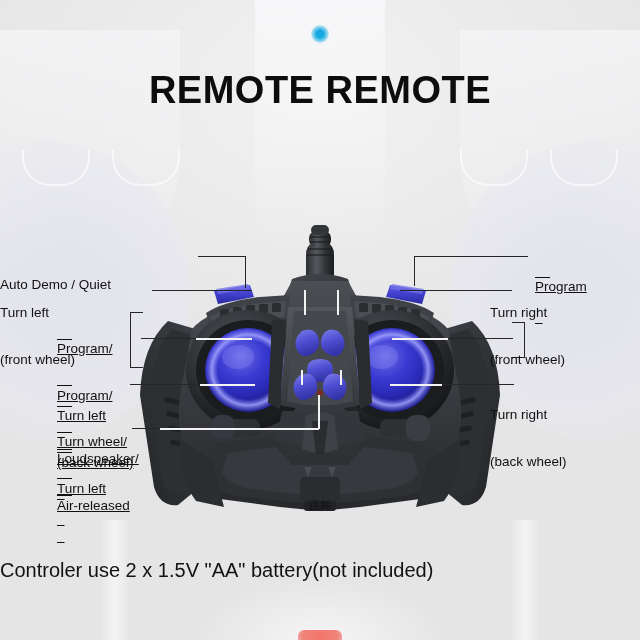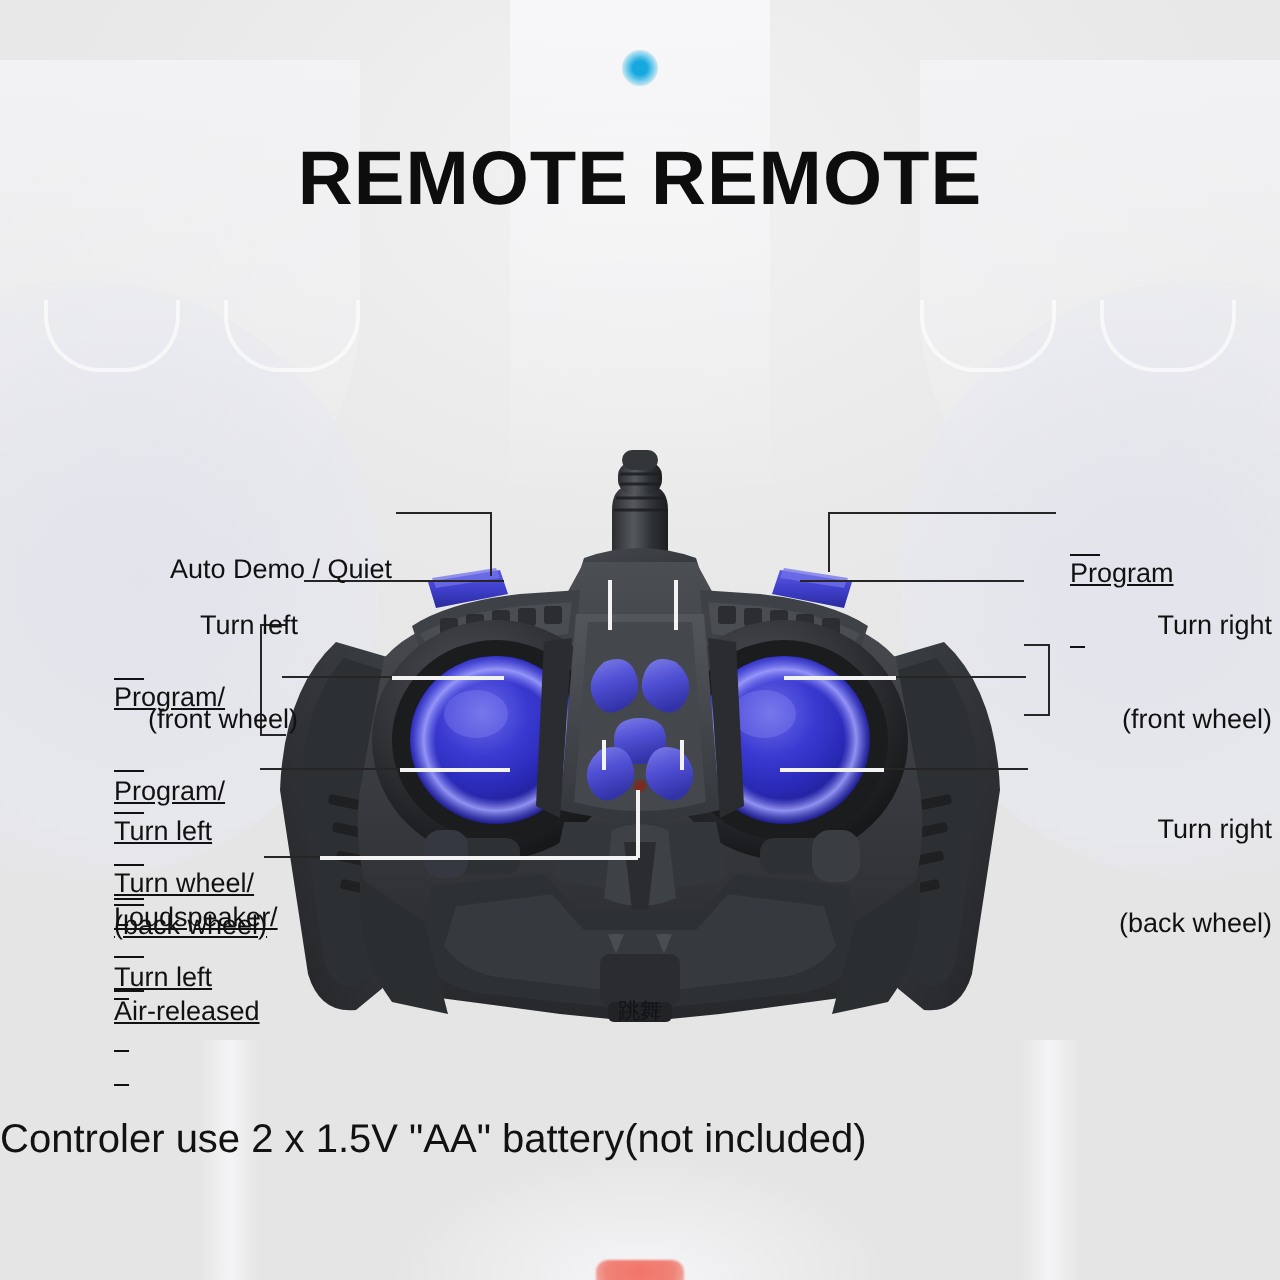--- a/index.html
+++ b/index.html
@@ -57,21 +57,21 @@
   .title{position:absolute;left:0;right:0;top:68px;text-align:center;color:#0d0d0d;
     font-size:38px;font-weight:bold;letter-spacing:.5px;line-height:44px;}
   .title .l2{display:block;}
 
   
   .caption{position:absolute;left:0;right:0;top:557px;text-align:left;color:#121212;
     font-size:20px;line-height:26px;}
 
   
   .lbl{position:absolute;color:#111;font-size:13.5px;line-height:15.5px;white-space:pre;}
-  .lbl.r{text-align:right;}
+  .lbl.r{}
   .lbl.l{text-align:left;text-decoration:underline;}
 
   
   .ldr{position:absolute;background:#262626;}
   .ldr.h{height:1.3px;}
   .ldr.v{width:1.3px;}
   .ldr.white{background:#f3f3f3;height:2px;}
   .ldr.whitev{background:#f3f3f3;width:2px;}
   .brk{position:absolute;border:1.3px solid #262626;}
 

